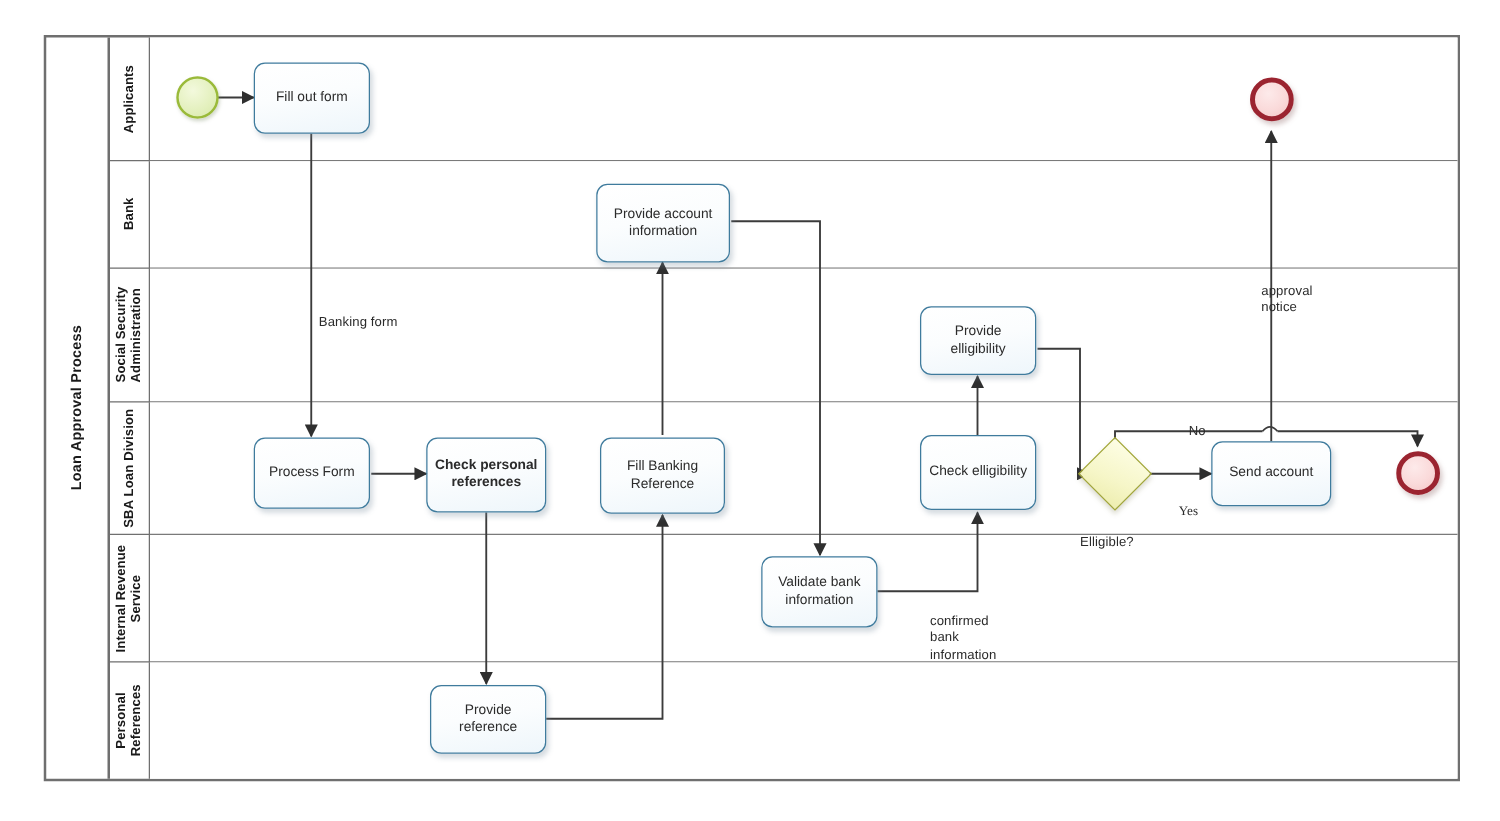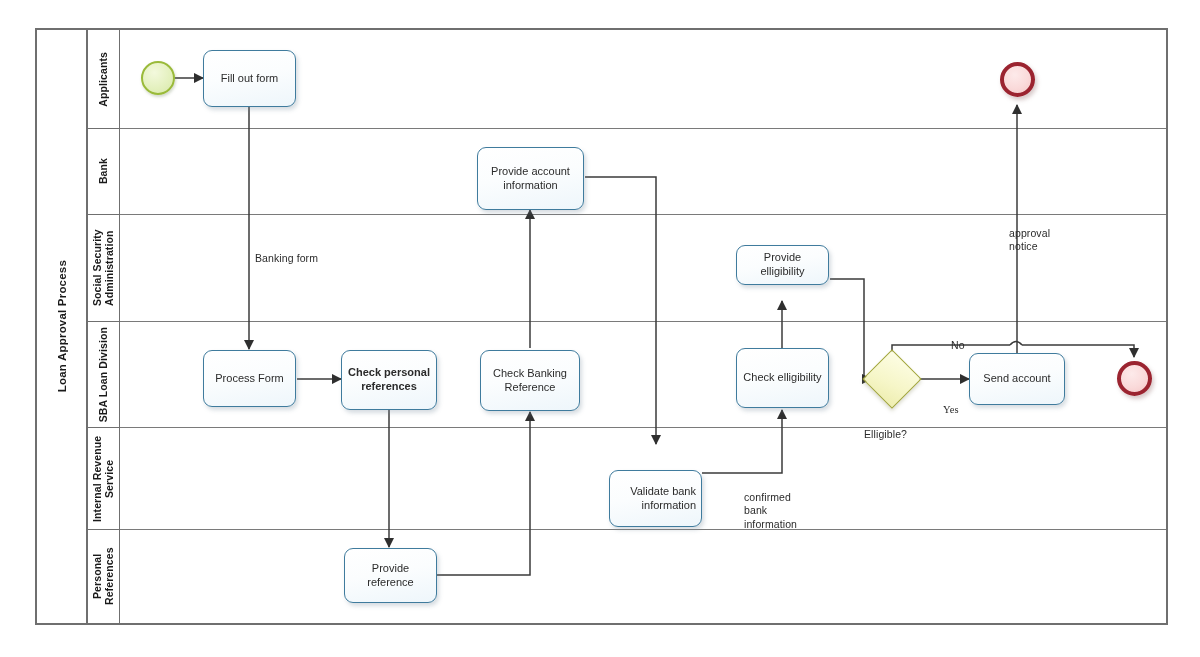--- a/index.html
+++ b/index.html
@@ -213,49 +213,49 @@
   <div class="task" style="left:203px; top:50px; width:93px; height:57px;">
     <span>Fill out form</span>
   </div>
 
   <div class="task" style="left:477px; top:147px; width:107px; height:63px;">
     <span>Provide
 account
 information</span>
   </div>
 
-  <div class="task" style="left:736px; top:245px; width:93px; height:40px;">
+  <div class="task" style="left:736px; top:245px; width:93px; height:55px;">
     <span>Provide
 elligibility</span>
   </div>
 
   <div class="task" style="left:203px; top:350px; width:93px; height:57px;">
     <span>Process Form</span>
   </div>
 
   <div class="task" style="left:341px; top:350px; width:96px; height:60px;font-weight:bold;">
     <span>Check personal
 references</span>
   </div>
 
   <div class="task" style="left:480px; top:350px; width:100px; height:61px;">
-    <span>Check Banking
+    <span>Fill Banking
 Reference</span>
   </div>
 
   <div class="task" style="left:736px; top:348px; width:93px; height:60px;text-align:center;">
     <span>Check
 elligibility</span>
   </div>
 
   <div class="task" style="left:969px; top:353px; width:96px; height:52px;">
     <span>Send account</span>
   </div>
 
-  <div class="task" style="left:609px; top:470px; width:93px; height:57px;text-align:right;">
+  <div class="task" style="left:609px; top:445px; width:93px; height:57px;">
     <span>Validate bank
 information</span>
   </div>
 
   <div class="task" style="left:344px; top:548px; width:93px; height:55px;">
     <span>Provide
 reference</span>
   </div>
 
   <div class="flow-label" style="left:255px; top:238px;">

